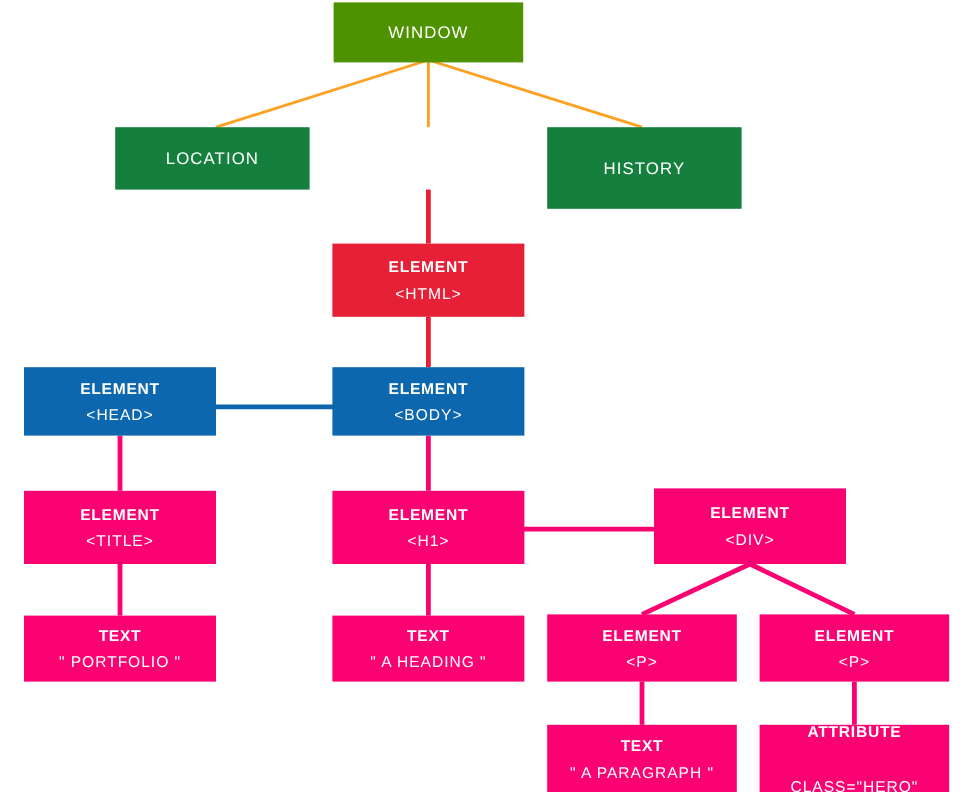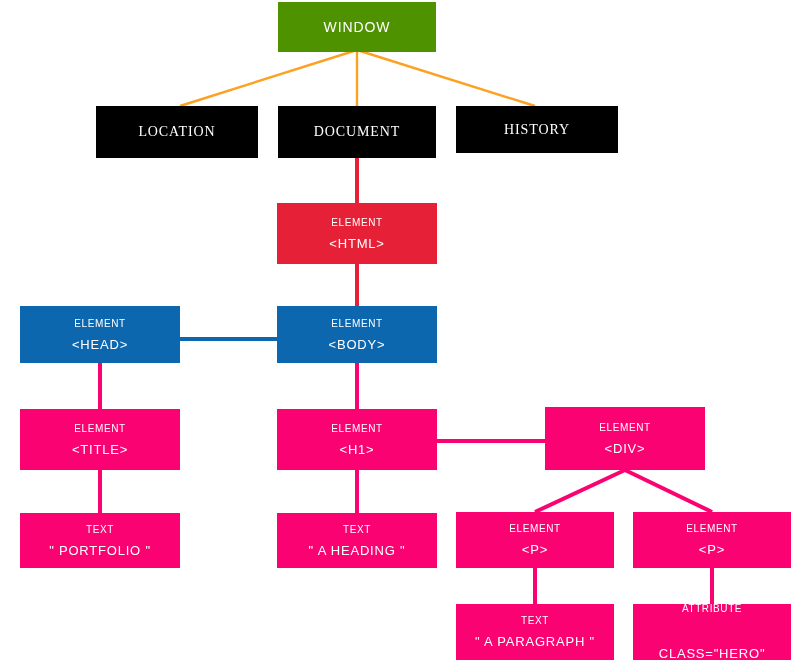--- a/index.html
+++ b/index.html
@@ -30,37 +30,37 @@
     display: flex;
     flex-direction: column;
     align-items: center;
     justify-content: center;
     color: #ffffff;
     text-align: center;
     z-index: 2;
     line-height: 1.0;
   }
   .node .kind {
-    font-weight: normal;
-    font-size: 10px;
+    font-weight: bold;
+    font-size: 13px;
     letter-spacing: 0.6px;
   }
   .node .tag {
     font-weight: normal;
     font-size: 13px;
     letter-spacing: 0.8px;
     margin-top: 9px;
   }
   .node.single .kind {
     font-size: 14px;
     letter-spacing: 0.9px;
     font-weight: normal;
   }
   .node.green  { background: #4f9200; }
-  .node.orange { background: #000000; font-family: Liberation Serif, serif; }
+  .node.orange { background: #15803d; }
   .node.red    { background: #e62137; }
   .node.blue   { background: #0d67ae; }
   .node.pink   { background: #fb0272; }
 </style>
 </head>
 <body>
 
 <div id="diagram">
 
   <svg id="edge-layer" viewBox="0 0 800 666" xmlns="http://www.w3.org/2000/svg">
@@ -93,24 +93,21 @@
     <line x1="712" y1="568" x2="712" y2="604" stroke="#fb0272" stroke-width="4"></line>
   </svg>
 
   <div class="node green single" style="left:278px; top:2px; width:158px; height:50px;">
     <span class="kind">WINDOW</span>
   </div>
 
   <div class="node orange single" style="left:96px; top:106px; width:162px; height:52px;">
     <span class="kind">LOCATION</span>
   </div>
-  <div class="node orange single" style="left:278px; top:106px; width:158px; height:52px;">
-    <span class="kind">DOCUMENT</span>
-  </div>
-  <div class="node orange single" style="left:456px; top:106px; width:162px; height:47px;">
+  <div class="node orange single" style="left:456px; top:106px; width:162px; height:68px;">
     <span class="kind">HISTORY</span>
   </div>
 
   <div class="node red" style="left:277px; top:203px; width:160px; height:61px;">
     <span class="kind">ELEMENT</span>
     <span class="tag">&lt;HTML&gt;</span>
   </div>
 
   <div class="node blue" style="left:20px; top:306px; width:160px; height:57px;">
     <span class="kind">ELEMENT</span>

